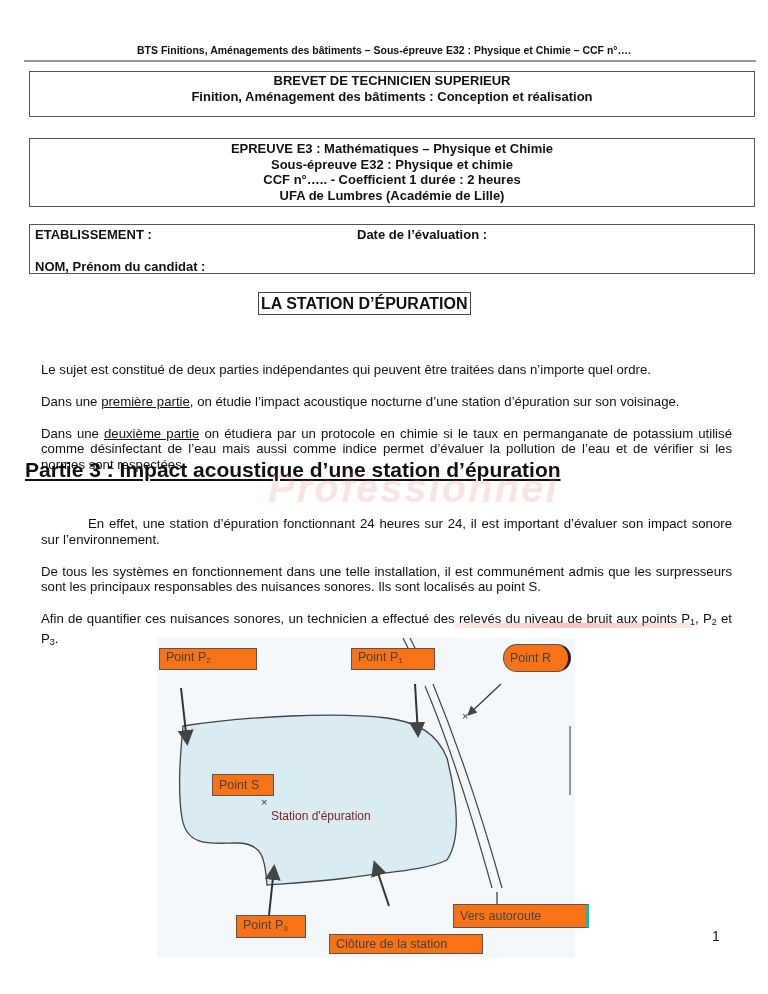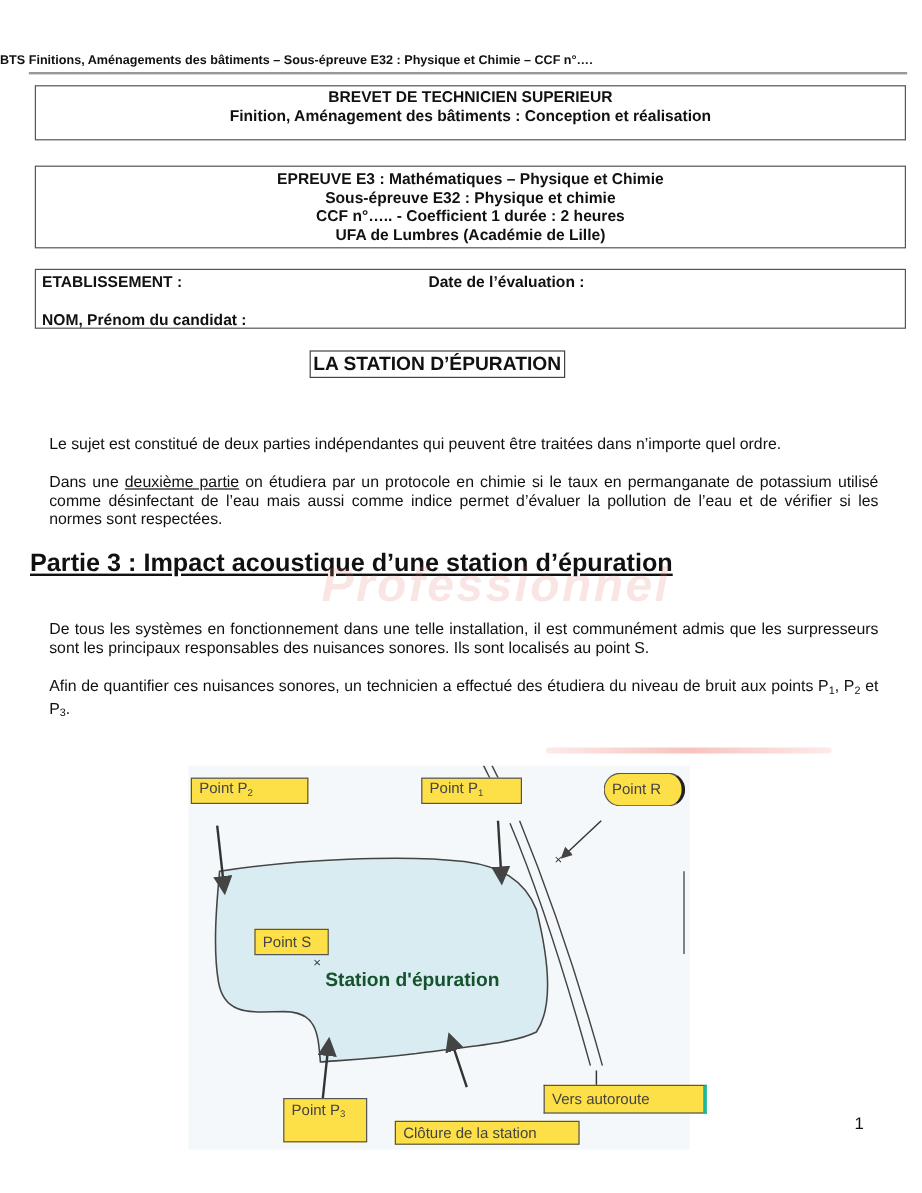--- a/index.html
+++ b/index.html
@@ -1,18 +1,18 @@
 <!DOCTYPE html>
 <html><head>
 <meta charset="utf-8">
 <style>
   html, body { margin:0; padding:0; background:#ffffff; }
   body { width:768px; height:994px; position:relative; overflow:hidden;
          font-family:"Liberation Sans", sans-serif; color:#111; }
-  .header-line { position:absolute; left:0; top:44px; width:768px; 
+  .header-line { position:absolute; left:0; top:44px; width:768px; text-align:center;
          font-size:10.5px; font-weight:bold; }
   .header-rule { position:absolute; left:24px; top:60px; width:732px; height:2px; background:#999; }
   .box { position:absolute; left:29px; width:726px; border:1.4px solid #555; box-sizing:border-box;
          font-size:13px; font-weight:bold; }
   .box.center { text-align:center; line-height:15.5px; }
   #box1 { top:71px; height:46px; padding-top:1px; }
   #box2 { top:138px; height:69px; padding-top:2px; }
   #box3 { top:224px; height:50px; }
   #box3 .l { position:absolute; left:5px; top:2px; }
   #box3 .r { position:absolute; left:327px; top:2px; }
@@ -24,24 +24,24 @@
   .u { text-decoration:underline; }
   .h2 { position:absolute; left:25px; top:458px; font-size:21px; font-weight:bold; text-decoration:underline; }
   .indent { text-indent:47px; }
   sub { font-size:9px; vertical-align:-2px; }
   .wm { position:absolute; left:268px; top:466px; font-size:40px; font-style:italic; font-weight:bold;
         color:rgba(230,110,110,0.18); letter-spacing:2px; }
   .redline { position:absolute; left:455px; top:623px; width:238px; height:5px;
              background:linear-gradient(90deg, rgba(240,120,110,0.15), rgba(240,120,110,0.45), rgba(240,120,110,0.15)); border-radius:3px; }
   .diagram { position:absolute; left:157px; top:638px; width:418px; height:320px; background:#f4f8fa; }
   .diagram svg { position:absolute; left:0; top:0; }
-  .lbl { position:absolute; border:1.2px solid #555; background:#fde047; font-size:12.5px; color:#444;
+  .lbl { position:absolute; border:1.2px solid #555; background:#f97316; font-size:12.5px; color:#444;
          padding:0 6px; line-height:16px; white-space:nowrap; }
   .lbl sub { font-size:8px; }
-  .station-lbl { position:absolute; font-size:16px; font-weight:bold; color:#14532d; }
+  .station-lbl { position:absolute; font-size:12px; font-weight:normal; color:#7f1d1d; }
   .page-num { position:absolute; left:712px; top:928px; font-size:14px; }
 </style>
 </head>
 <body>
 
 <div class="header-line">BTS Finitions, Aménagements des bâtiments – Sous-épreuve E32 : Physique et Chimie – CCF n°….</div>
 <div class="header-rule"></div>
 
 <div id="box1" class="box center">
   <div>BREVET DE TECHNICIEN SUPERIEUR</div>
@@ -58,30 +58,32 @@
 <div id="box3" class="box">
   <span class="l">ETABLISSEMENT :</span>
   <span class="r">Date de l’évaluation :</span>
   <span class="n">NOM, Prénom du candidat :</span>
 </div>
 
 <div class="title">LA STATION D’ÉPURATION</div>
 
 <div class="para" style="top:346px;">
   <p>Le sujet est constitué de deux parties indépendantes qui peuvent être traitées dans n’importe quel ordre.</p>
+  <p><span>Dans une </span><span class="u">première partie</span><span>, on étudie l’impact acoustique nocturne d’une station d’épuration sur son voisinage.</span></p>
   <p><span>Dans une </span><span class="u">deuxième partie</span><span> on étudiera par un protocole en chimie si le taux en permanganate de potassium utilisé comme désinfectant de l’eau mais aussi comme indice permet d’évaluer la pollution de l’eau et de vérifier si les normes sont respectées.</span></p>
 </div>
 
 <div class="h2">Partie 3 : Impact acoustique d’une station d’épuration</div>
 
 <div class="wm">Professionnel</div>
 
 <div class="para" style="top:500px;">
+  <p class="indent">En effet, une station d’épuration fonctionnant 24 heures sur 24, il est important d’évaluer son impact sonore sur l’environnement.</p>
   <p>De tous les systèmes en fonctionnement dans une telle installation, il est communément admis que les surpresseurs sont les principaux responsables des nuisances sonores. Ils sont localisés au point S.</p>
-  <p><span>Afin de quantifier ces nuisances sonores, un technicien a effectué des étudiera du niveau de bruit aux points P</span><sub>1</sub><span>, P</span><sub>2</sub><span> et P</span><sub>3</sub><span>.</span></p>
+  <p><span>Afin de quantifier ces nuisances sonores, un technicien a effectué des relevés du niveau de bruit aux points P</span><sub>1</sub><span>, P</span><sub>2</sub><span> et P</span><sub>3</sub><span>.</span></p>
 </div>
 
 <div class="redline"></div>
 
 <div class="diagram">
   <svg width="418" height="320" viewBox="0 0 418 320">
     <defs>
       <marker id="ah" markerWidth="8" markerHeight="8" refX="6" refY="4" orient="auto">
         <path d="M0,0 L8,4 L0,8 Z" fill="#444"></path>
       </marker>
@@ -105,18 +107,18 @@
     <text x="305" y="82" font-size="11" fill="#333">×</text>
 
     <line x1="413" y1="88" x2="413" y2="157" stroke="#333" stroke-width="1"></line>
   </svg>
 
   <div class="lbl" style="left:2px; top:10px; width:84px;"><span>Point P</span><sub>2</sub></div>
   <div class="lbl" style="left:194px; top:10px; width:70px;"><span>Point P</span><sub>1</sub></div>
   <div class="lbl" style="left:346px; top:6px; width:52px; border-right:3px solid #222; padding-top:5px; padding-bottom:5px;border-radius:14px;">Point R</div>
   <div class="lbl" style="left:30px; top:136px; width:48px; padding-top:2px; padding-bottom:2px;margin-left:25px;">Point S</div>
   <div class="station-lbl" style="left:114px; top:171px;">Station d'épuration</div>
-  <div class="lbl" style="left:79px; top:277px; width:56px; padding-top:1px; padding-bottom:14px;"><span>Point P</span><sub>3</sub></div>
+  <div class="lbl" style="left:79px; top:277px; width:56px; padding-top:1px; padding-bottom:0;"><span>Point P</span><sub>3</sub></div>
   <div class="lbl" style="left:296px; top:266px; width:120px; border-right:3px solid #14b8a6; padding-top:3px; padding-bottom:3px;">Vers autoroute</div>
   <div class="lbl" style="left:172px; top:296px; width:140px; padding-top:1px; padding-bottom:1px;">Clôture de la station</div>
 </div>
 
 <div class="page-num">1</div>
 
 </body></html>

